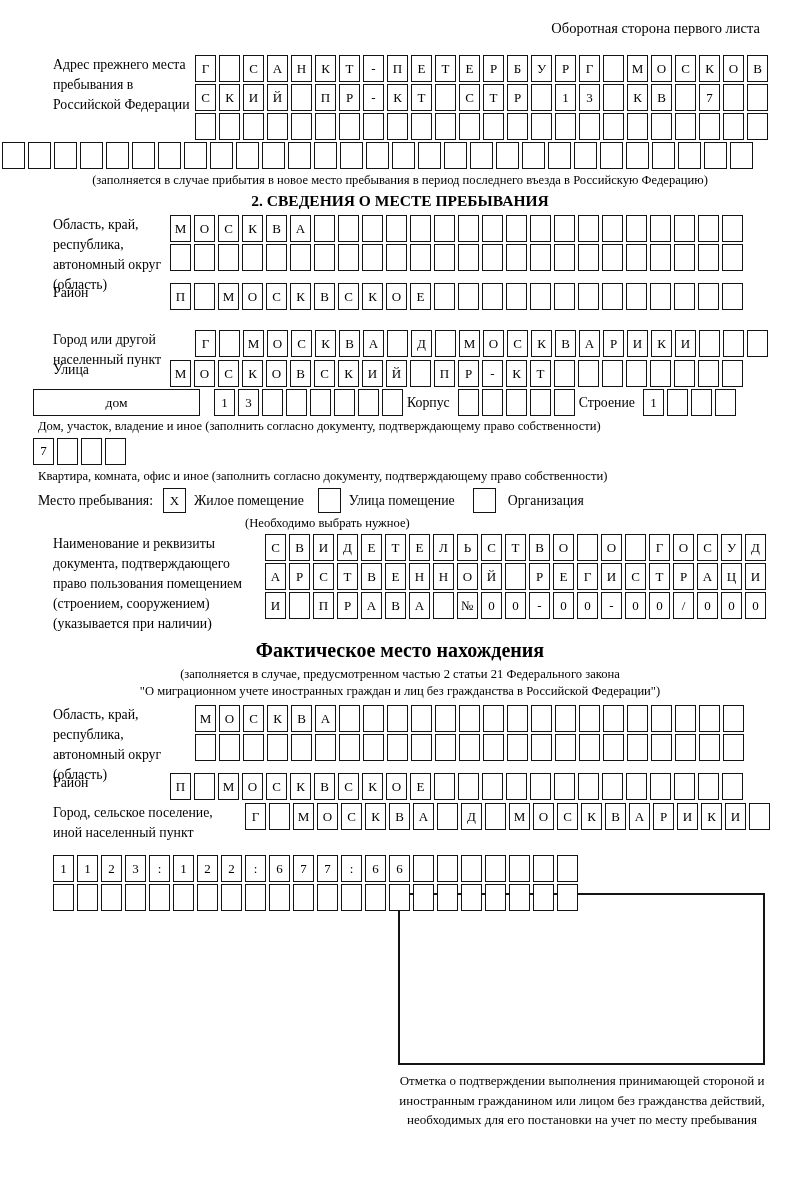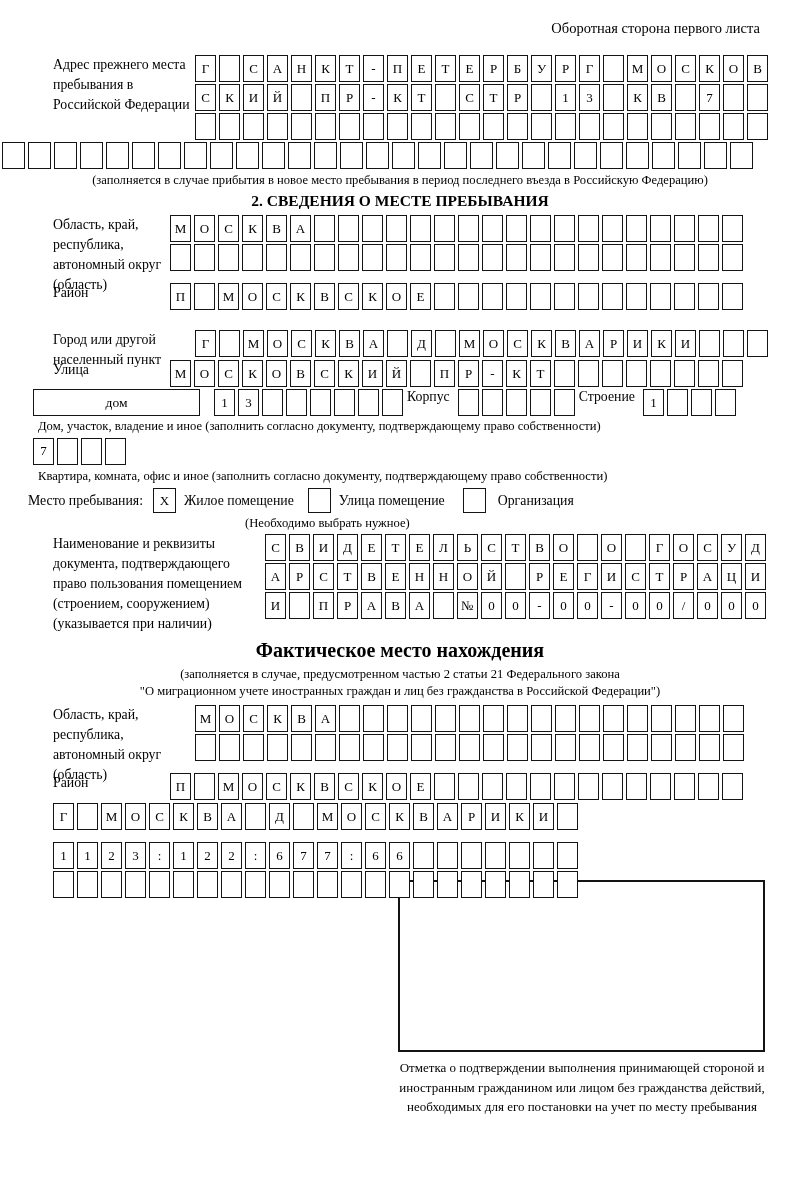--- a/index.html
+++ b/index.html
@@ -17,27 +17,27 @@
   .lbl-117{width:117px;} .lbl-142{width:142px;} .lbl-192{width:192px;} .lbl-212{width:212px;}
   .grid{display:flex;flex-direction:column;gap:2px;}
   .cellrow{display:flex;gap:3px;}
   .cell{
     box-sizing:border-box;flex:none;width:21px;height:27px;
     border:1.7px solid #141414;display:inline-flex;align-items:center;justify-content:center;
     font-size:13px;background:#fff;
   }
   .fullrow{padding-left:2px;margin-top:2px;}
   .fullrow .cell{width:23px;}
-  .house-row{display:flex;margin-left:33px;margin-top:2px;gap:3px;}
+  .house-row{display:flex;align-items:center;margin-left:33px;margin-top:2px;gap:3px;}
   .dombox{box-sizing:border-box;flex:none;width:167px;height:27px;border:1.7px solid #141414;
     display:flex;align-items:center;justify-content:center;font-size:13.5px;margin-right:11px;}
   .kvbox{box-sizing:border-box;flex:none;width:203px;height:29px;border:1.7px solid #141414;
     display:flex;align-items:center;justify-content:center;font-size:13.5px;margin-right:8px;}
   .inline-lbl{font-size:13.8px;margin:0 5px 0 1px;flex:none;}
-  .stay-row{display:flex;align-items:center;padding-left:28px;margin-top:4px;font-size:13.8px;}
+  .stay-row{display:flex;align-items:center;padding-left:38px;margin-top:4px;font-size:13.8px;}
   .checkbox{box-sizing:border-box;flex:none;width:23px;height:25px;border:1.7px solid #141414;
     display:flex;align-items:center;justify-content:center;font-size:13px;}
   .stampbox{margin-left:398px;margin-top:-18px;width:367px;height:172px;
     border:2.6px solid #141414;box-sizing:border-box;background:#fff;}
   .stampnote{margin-left:393px;width:378px;margin-top:6px;text-align:center;
     font-size:13px;line-height:1.5;}
 </style>
 </head>
 <body>
 
@@ -519,20 +519,21 @@
       <span class="cell"></span>
       <span class="cell"></span>
       <span class="cell"></span>
       <span class="cell"></span>
       <span class="cell"></span>
       <span class="cell"></span>
     </div>
 </div>
 
 <div class="formrow" style="margin-top:3px;">
+  <div class="label lbl-192">Город, сельское поселение, иной населенный пункт</div>
   <div class="cellrow">
       <span class="cell">Г</span>
       <span class="cell"></span>
       <span class="cell">М</span>
       <span class="cell">О</span>
       <span class="cell">С</span>
       <span class="cell">К</span>
       <span class="cell">В</span>
       <span class="cell">А</span>
       <span class="cell"></span>

